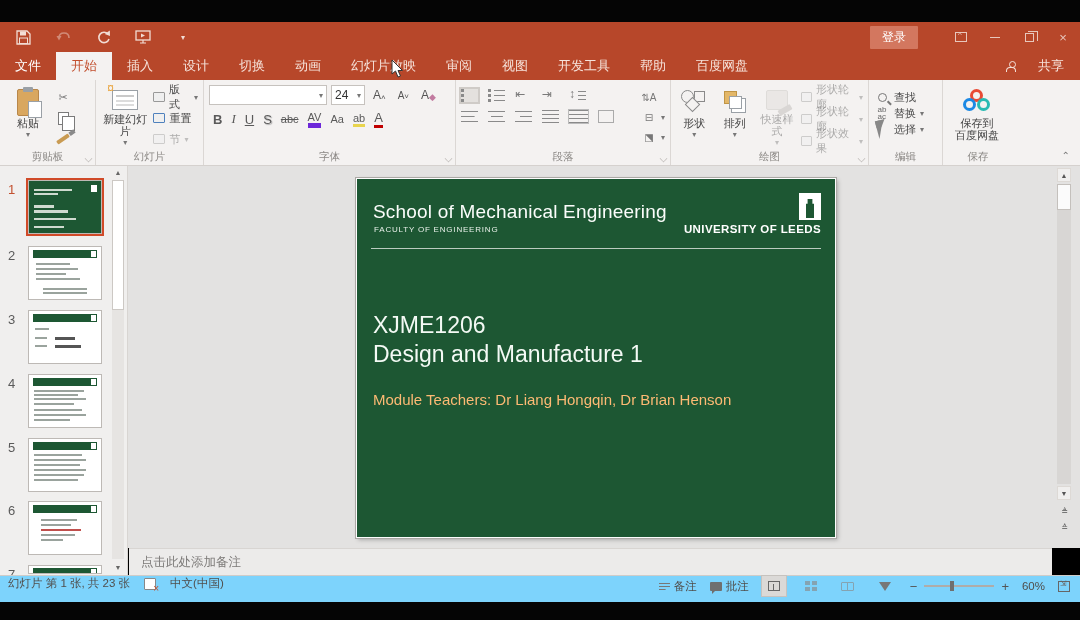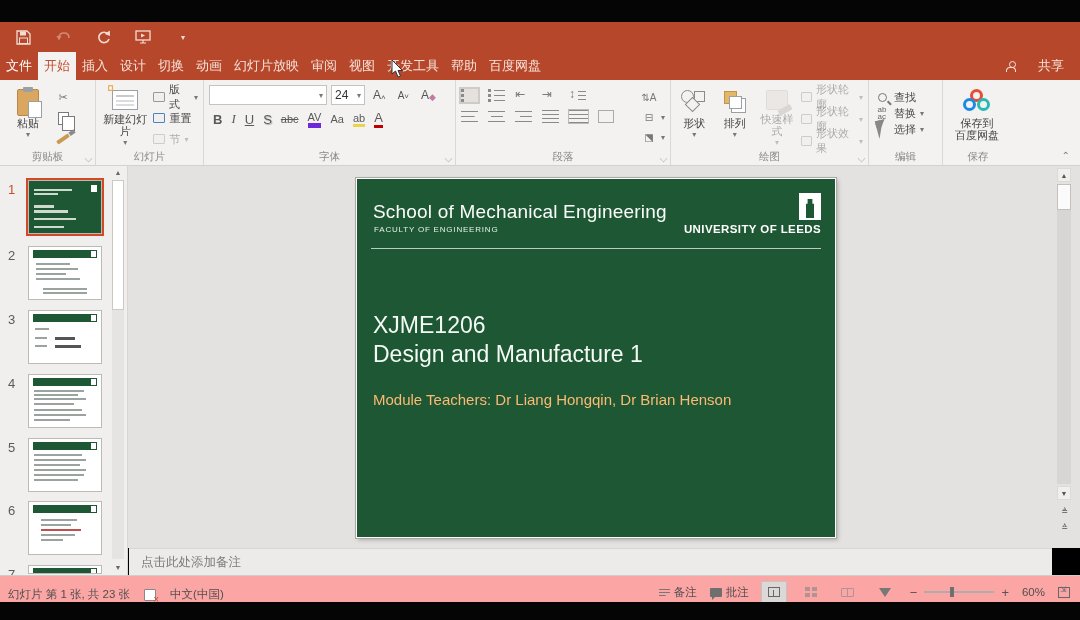--- a/index.html
+++ b/index.html
@@ -22,21 +22,21 @@
   .signin-btn { background:#D3775F; color:#fff; font-size:12px; padding:3px 12px; margin-right:26px; border-radius:1px; }
   .wc { width:34px; height:30px; display:flex; align-items:center; justify-content:center; color:#E8C7BC; font-size:13px; }
   .ribbon-opts-box { width:12px; height:10px; border:1px solid #E8C7BC; position:relative; }
   .ribbon-opts-box::after { content:"^"; position:absolute; top:-3px; left:2px; font-size:8px; color:#E8C7BC; }
   .min-line { width:10px; height:1px; background:#E8C7BC; }
   .restore-box { width:9px; height:9px; border:1px solid #E8C7BC; position:relative; }
   .restore-box::before { content:""; position:absolute; left:2px; top:-3px; width:9px; height:9px; border:1px solid #E8C7BC; border-bottom:none; border-left:none; }
 
   
   .tabrow { position:absolute; left:0; top:52px; width:1080px; height:28px; background:#B7472A; display:flex; align-items:stretch; color:#F6E2DA; font-size:13px; }
-  .tab { padding:0 6px; display:flex; align-items:center; white-space:nowrap; }
+  .tab { padding:0 15px; display:flex; align-items:center; white-space:nowrap; }
   .tab.active { background:#F4F2F1; color:#C2502F; }
   .tellme { display:flex; align-items:center; gap:6px; padding:0 12px; }
   .bulb { width:11px; height:11px; border:1.4px solid #F6E2DA; border-radius:50%; position:relative; }
   .bulb::after { content:""; position:absolute; left:3px; top:10px; width:3px; height:3px; border-left:1.4px solid #F6E2DA; border-right:1.4px solid #F6E2DA; }
   .share { margin-left:auto; display:flex; align-items:center; gap:22px; padding:0 16px; }
   .person { width:10px; height:10px; position:relative; }
   .person::before { content:""; position:absolute; left:2.5px; top:0; width:5px; height:5px; border-radius:50%; border:1.2px solid #F6E2DA; }
   .person::after { content:""; position:absolute; left:0; top:6px; width:8px; height:4px; border:1.2px solid #F6E2DA; border-bottom:none; border-radius:4px 4px 0 0; }
 
   
@@ -160,21 +160,21 @@
   .vtrack { position:absolute; left:1px; top:16px; height:300px; width:14px; background:#D8D6D4; }
   .vthumb { position:absolute; left:1px; top:16px; width:14px; height:26px; background:#FBFBFB; border:1px solid #C4C0BC; }
   .varrow { position:absolute; left:1px; width:14px; height:14px; background:#F0EFEE; border:1px solid #DDD9D5; display:flex; align-items:center; justify-content:center; font-size:7px; color:#555; }
   .navbtn { position:absolute; left:1px; width:14px; height:14px; display:flex; align-items:center; justify-content:center; font-size:8px; color:#555; letter-spacing:-1px; }
 
   
   .notes-pane { position:absolute; left:129px; top:548px; width:923px; height:27px; background:#ECEBEA; border-top:1px solid #D8D5D2; display:flex; align-items:center; }
   .notes-text { font-size:12.5px; color:#7C7A78; padding-left:12px; }
 
   
-  .statusbar { position:absolute; left:0; top:575px; width:1080px; height:27px; background:#fca5a5; border-top:1px solid #CFCCC9; display:flex; align-items:flex-end; font-size:11.5px; color:#504E4C; }
+  .statusbar { position:absolute; left:0; top:575px; width:1080px; height:27px; background:#7dd3fc; border-top:1px solid #CFCCC9; display:flex; align-items:flex-start; font-size:11.5px; color:#504E4C; }
   .sb-left { display:flex; align-items:center; gap:14px; padding-left:8px; }
   .spell-ic { width:12px; height:12px; border:1px solid #888; border-radius:1px; position:relative; background:#fff; }
   .spell-ic::after { content:"×"; position:absolute; right:-4px; bottom:-5px; color:#C2502F; font-size:10px; }
   .sb-right { margin-left:auto; display:flex; align-items:center; gap:13px; padding-right:10px; }
   .sb-item { display:flex; align-items:center; gap:4px; }
   .notes-ic { width:11px; height:9px; background:linear-gradient(#777 0 0) 0 1px/100% 1px no-repeat, linear-gradient(#777 0 0) 0 4px/100% 1px no-repeat, linear-gradient(#777 0 0) 0 7px/60% 1px no-repeat; }
   .comment-ic { width:12px; height:9px; background:#6f6f6f; border-radius:1px; position:relative; }
   .comment-ic::after { content:""; position:absolute; left:2px; bottom:-3px; border-left:3px solid #6f6f6f; border-bottom:3px solid transparent; }
   .viewbtn { width:24px; height:20px; display:flex; align-items:center; justify-content:center; }
   .viewbtn.active { background:#DBD9D7; outline:1px solid #C6C2BE; }
@@ -223,20 +223,33 @@
           </svg>
       </div>
       <div class="qbtn">
         <svg width="16" height="14" viewBox="0 0 16 14">
             <rect x="1" y="1" width="14" height="9" fill="none" stroke="#F2DDD5" stroke-width="1.3"></rect>
             <path d="M6 3.5 L10 5.5 L6 7.5 Z" fill="#F2DDD5"></path>
             <path d="M5 13 L11 13 M8 10 L8 13" stroke="#F2DDD5" stroke-width="1.2"></path>
           </svg>
       </div>
       <div class="qbtn" style="font-size:8px;color:#F2DDD5;">▾</div>
+    </div>
+    <div class="win-controls">
+      <div class="signin-btn">登录</div>
+      <div class="wc">
+          <span class="ribbon-opts-box"></span>
+        </div>
+      <div class="wc">
+          <span class="min-line"></span>
+        </div>
+      <div class="wc">
+          <span class="restore-box"></span>
+        </div>
+      <div class="wc">×</div>
     </div>
   </div>
 
   <div class="tabrow">
     <div class="tab" style="color:#fff;">文件</div>
     <div class="tab active">开始</div>
     <div class="tab">插入</div>
     <div class="tab">设计</div>
     <div class="tab">切换</div>
     <div class="tab">动画</div>

